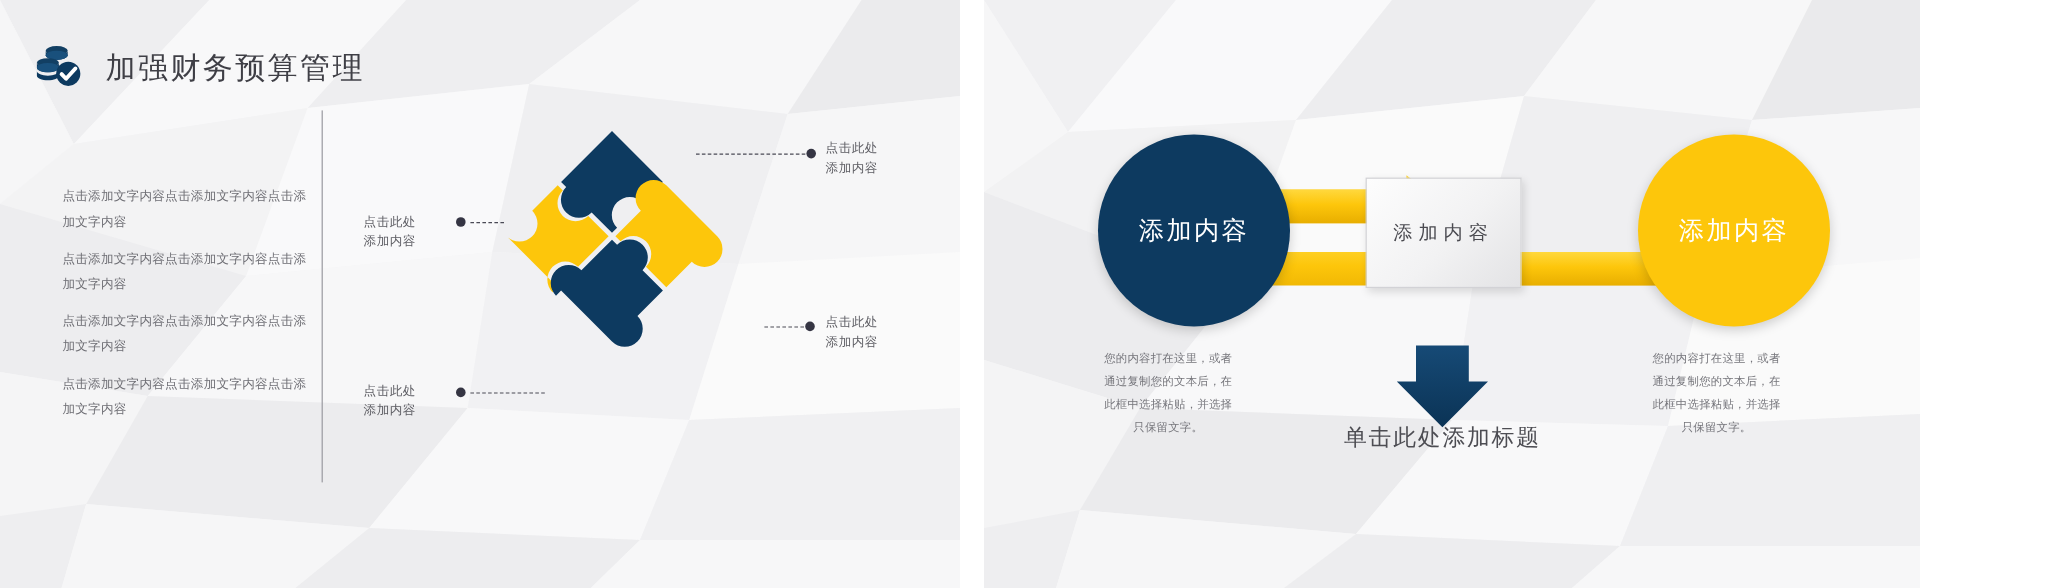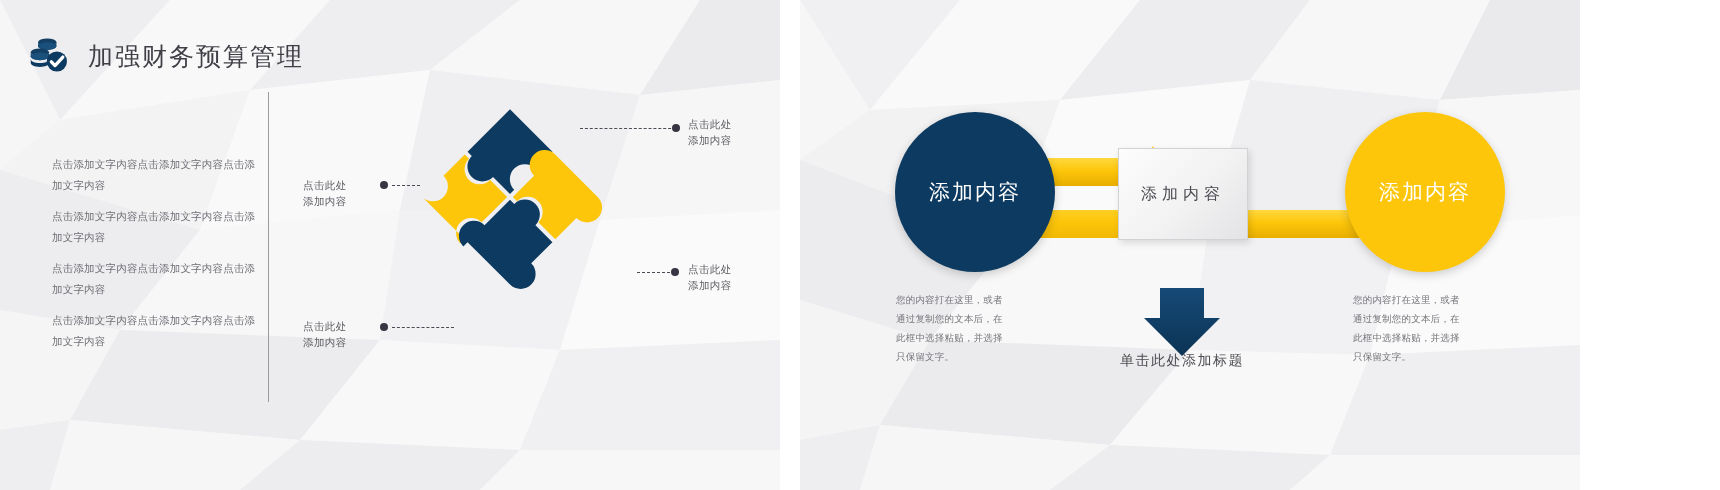--- a/index.html
+++ b/index.html
@@ -3,21 +3,21 @@
 <meta charset="utf-8">
 <style>
   html,body{margin:0;padding:0;}
   body{
     width:1720px;height:490px;
     font-family:"Liberation Sans","DejaVu Sans",sans-serif;
     background:#ffffff;overflow:hidden;
   }
   .deck{display:flex;width:1720px;height:490px;}
   .slide{position:relative;width:780px;height:490px;overflow:hidden;background:#f4f4f5;}
-  .slide.left{margin-left:0;}
+  .slide.left{margin-left:0;padding-left:20px;}
   .gap{width:20px;height:490px;background:#ffffff;}
   .slide.right{margin-left:0;}
 
   
   .poly{position:absolute;inset:0;width:100%;height:100%;display:block;}
 
   
   .header{position:absolute;top:34px;left:28px;display:flex;align-items:center;gap:16px;z-index:5;}
   .coin-icon{width:44px;height:44px;display:block;}
   .slide-title{
@@ -58,27 +58,27 @@
     background:linear-gradient(135deg,#fdfdfd 0%,#f2f2f3 55%,#e3e3e5 100%);
     border:1px solid #d2d2d6;display:flex;align-items:center;justify-content:center;
     box-shadow:2px 3px 7px rgba(0,0,0,.13);
   }
   .midbox span{font-size:16px;color:#4a4a50;letter-spacing:5px;
     font-family:"DejaVu Sans","Liberation Sans",sans-serif;}
 
   .arrow-svg{position:absolute;z-index:5;}
 
   .note{position:absolute;z-index:6;width:115px;font-family:"DejaVu Sans","Liberation Sans",sans-serif;}
-  .note p{margin:0;font-size:9.5px;color:#75757b;line-height:2.0;letter-spacing:.2px;}
+  .note p{margin:0;font-size:9.5px;color:#75757b;line-height:2.0;letter-spacing:.2px;text-align:center;}
   .note.left-note{left:96px;top:290px;}
   .note.right-note{left:553px;top:290px;}
 
   .down-cap{
     position:absolute;left:262px;top:352px;width:240px;text-align:center;z-index:6;
-    font-size:14px;color:#4d4d53;letter-spacing:1.5px;
+    font-size:19px;color:#4d4d53;letter-spacing:1.5px;
     font-family:"DejaVu Sans","Liberation Sans",sans-serif;
   }
 </style>
 </head>
 <body>
 
 <div class="deck">
 
   <div class="slide left">
 

